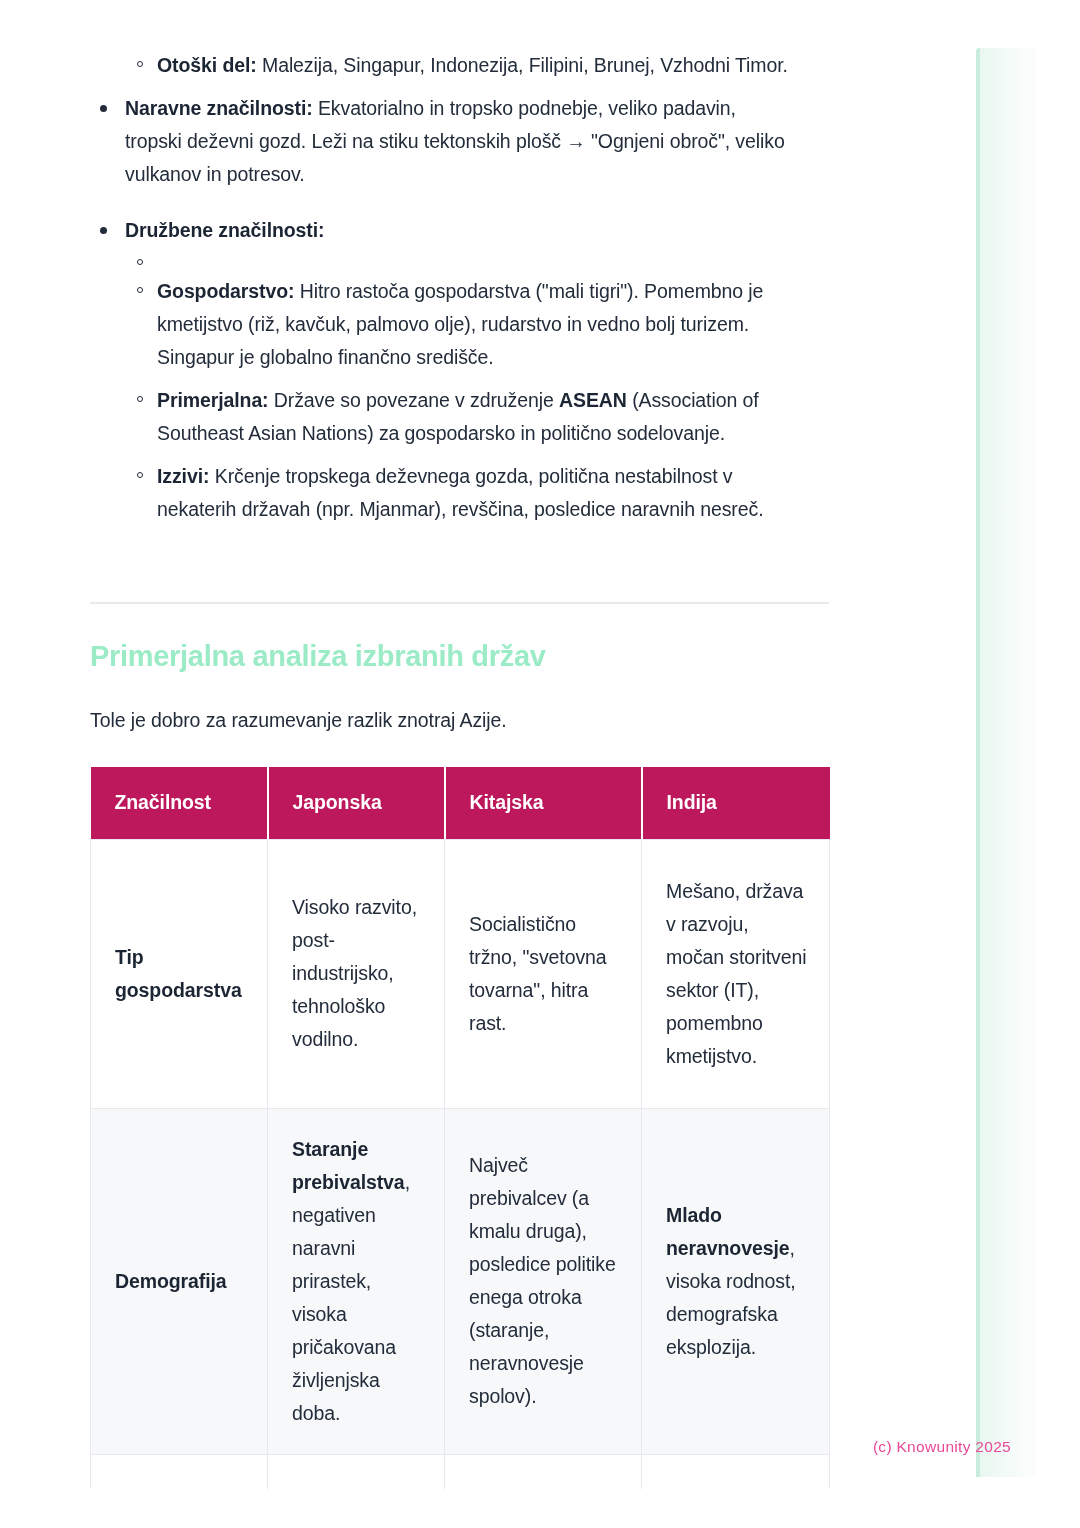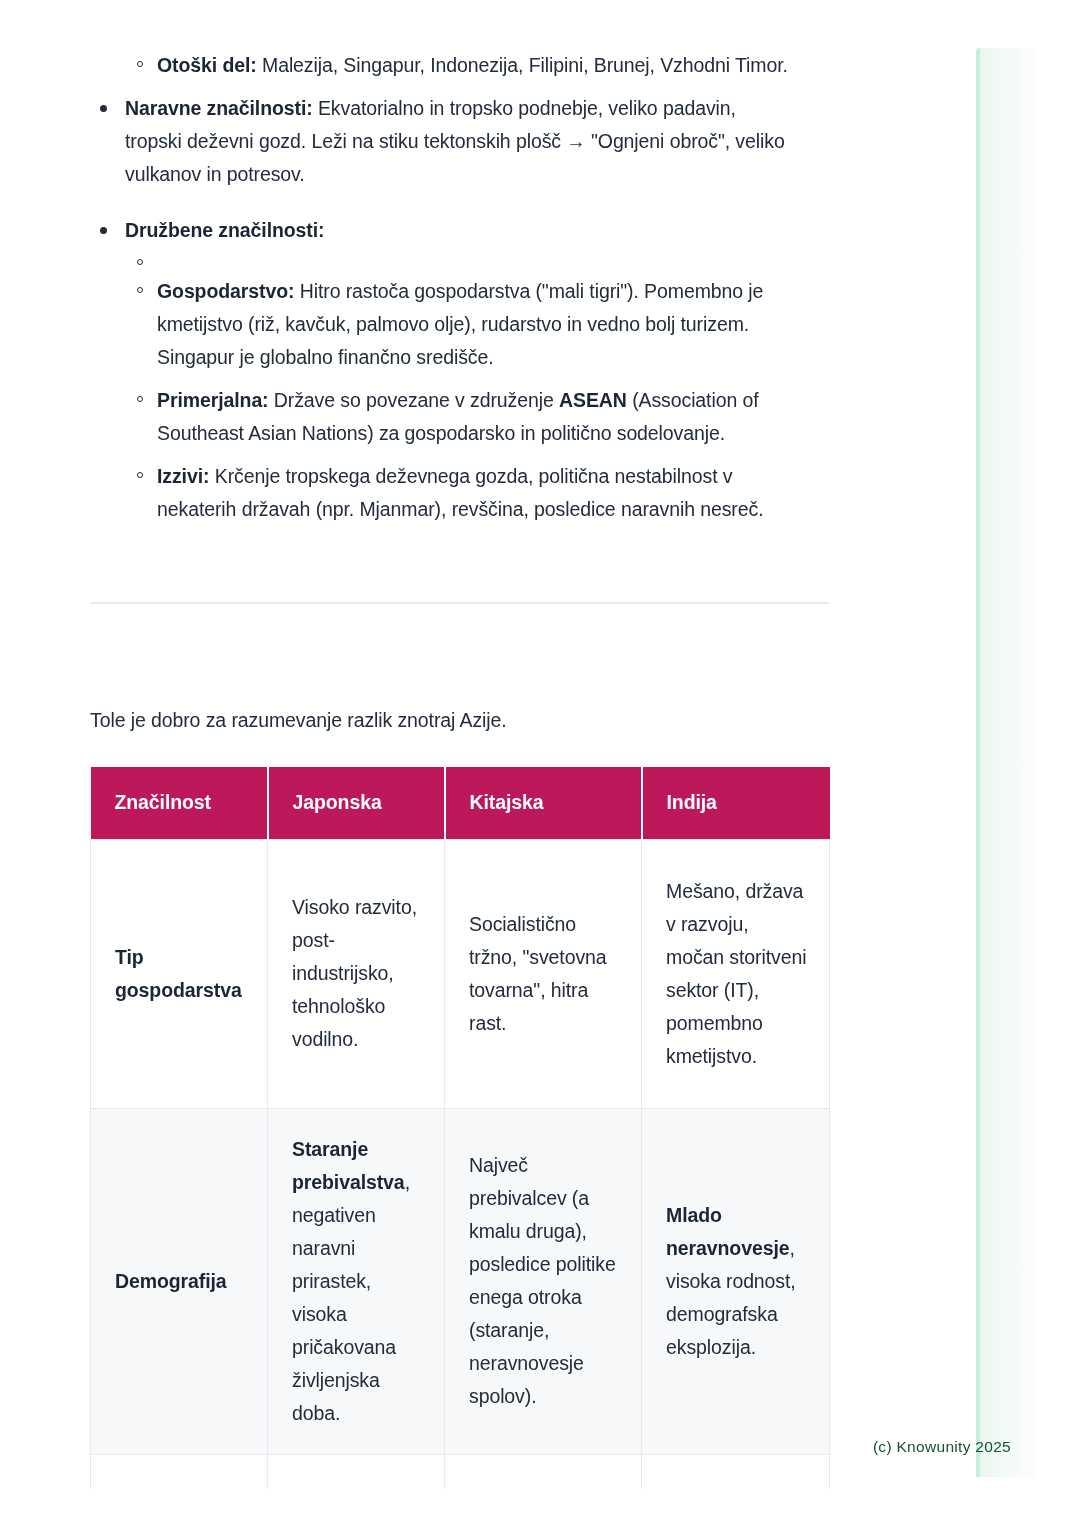--- a/index.html
+++ b/index.html
@@ -117,21 +117,21 @@
   .cmp-table tbody tr:nth-child(1) td { height: 269px; }
   .cmp-table tbody tr:nth-child(2) td { height: 335px; background: #f7f8fa; }
   .cmp-table tbody tr:nth-child(3) td { height: 35px; border-bottom: none; padding: 0 22px; }
 
   
   .footer {
     position: absolute;
     right: 69px; top: 1438px;
     font-size: 15.5px;
     letter-spacing: 0.3px;
-    color: #14532d;
+    color: #ec4899;
     z-index: 5;
   }
 </style>
 </head>
 <body>
 
 <div class="page">
   <div class="side-band"></div>
 
   <ul class="bullets" id="bullet-list">
@@ -173,20 +173,21 @@
       <li class="l2">
         <span class="marker">
           <span class="ring"></span>
         </span>
         <div class="li-text"><span class="seg-b">Izzivi:</span><span> Krčenje tropskega deževnega gozda, politična nestabilnost v nekaterih državah (npr. Mjanmar), revščina, posledice naravnih nesreč.</span></div>
       </li>
     </ul>
 
   <div class="divider"></div>
 
+  <h2 class="heading">Primerjalna analiza izbranih držav</h2>
 
   <p class="intro">Tole je dobro za razumevanje razlik znotraj Azije.</p>
 
   <table class="cmp-table">
     <colgroup>
       <col class="c1">
         <col class="c2">
         <col class="c3">
         <col class="c4">
     </colgroup>

